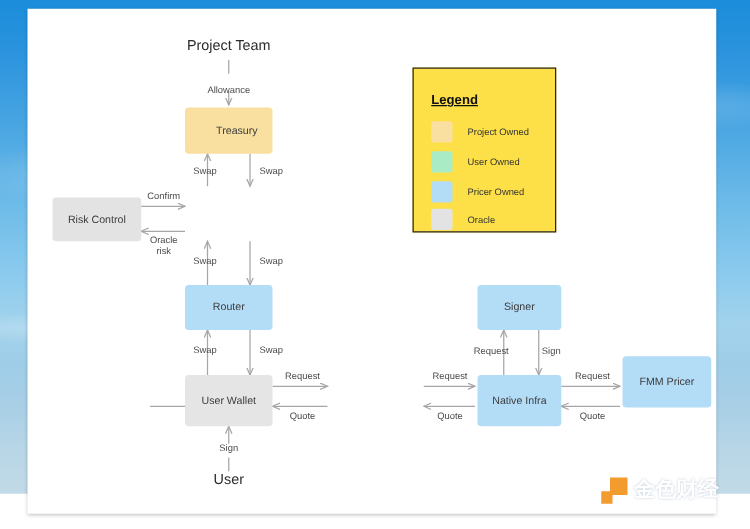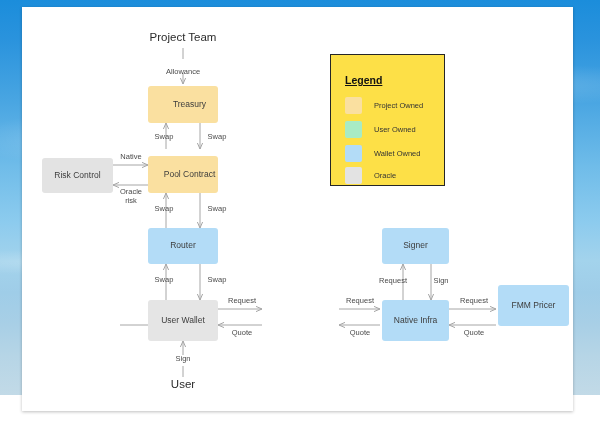--- a/index.html
+++ b/index.html
@@ -218,23 +218,20 @@
     </svg>
 
     <div class="endpoint" style="left:121px; top:24px; width:80px; text-align:center;">Project Team</div>
 
     <div class="endpoint" style="left:131px; top:371px; width:60px; text-align:center;">User</div>
 
     <div class="node n-project" style="left:126px; top:79px; width:70px; height:37px;">
       <span>Treasury</span>
     </div>
 
-    <div class="node n-project" style="left:126px; top:149px; width:70px; height:37px;">
-      <span>Pool Contract</span>
-    </div>
 
     <div class="node n-native" style="left:126px; top:221px; width:70px; height:36px;">
       <span>Router</span>
     </div>
 
     <div class="node n-oracle" style="left:20px; top:151px; width:71px; height:35px;">
       <span>Risk Control</span>
     </div>
 
     <div class="node n-user" style="left:126px; top:293px; width:70px; height:41px;">
@@ -253,21 +250,21 @@
     <div class="node n-native" style="left:476px; top:278px; width:71px; height:41px;">
       <span>FMM Pricer</span>
     </div>
 
     <div class="elabel" style="left:131px; top:61px; width:60px;">Allowance</div>
 
     <div class="elabel" style="left:119px; top:126px; width:46px;">Swap</div>
 
     <div class="elabel" style="left:172px; top:126px; width:46px;">Swap</div>
 
-    <div class="elabel" style="left:86px; top:146px; width:46px;">Native</div>
+    <div class="elabel" style="left:86px; top:146px; width:46px;">Confirm</div>
 
     <div class="elabel" style="left:86px; top:181px; width:46px;">Oracle</div>
 
     <div class="elabel" style="left:86px; top:190px; width:46px;">risk</div>
 
     <div class="elabel" style="left:119px; top:198px; width:46px;">Swap</div>
 
     <div class="elabel" style="left:172px; top:198px; width:46px;">Swap</div>
 
     <div class="elabel" style="left:119px; top:269px; width:46px;">Swap</div>
@@ -300,25 +297,32 @@
         <span class="legend-text">Project Owned</span>
       </div>
 
       <div class="legend-row" style="top:66px;">
         <span class="legend-swatch" style="background:#a8ebc4;"></span>
         <span class="legend-text">User Owned</span>
       </div>
 
       <div class="legend-row" style="top:90px;">
         <span class="legend-swatch" style="background:#b3dcf7;"></span>
-        <span class="legend-text">Wallet Owned</span>
+        <span class="legend-text">Pricer Owned</span>
       </div>
 
       <div class="legend-row" style="top:112px;">
         <span class="legend-swatch" style="background:#e3e3e3;"></span>
         <span class="legend-text">Oracle</span>
       </div>
     </div>
 
   </div>
 
+  <div class="watermark">
+    <span class="wm-mark">
+      <i class="sq-big"></i>
+        <i class="sq-small"></i>
+    </span>
+    <span class="wm-text">金色财经</span>
+  </div>
 
 </div>
 
 </body></html>

